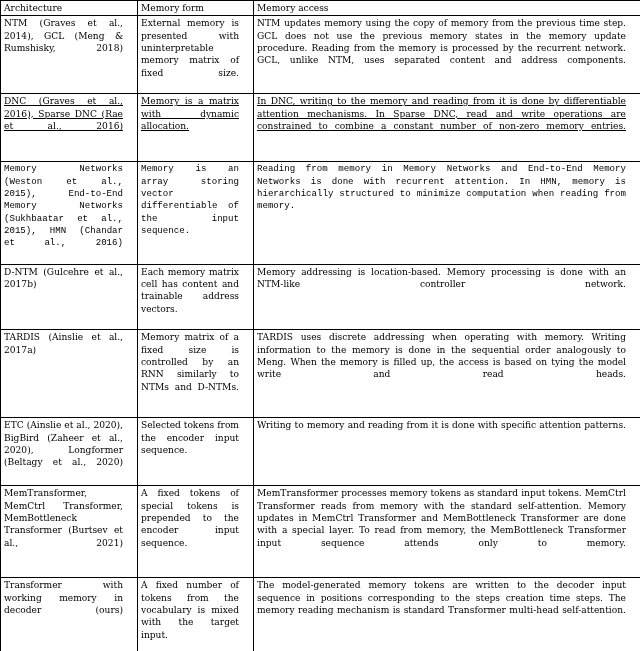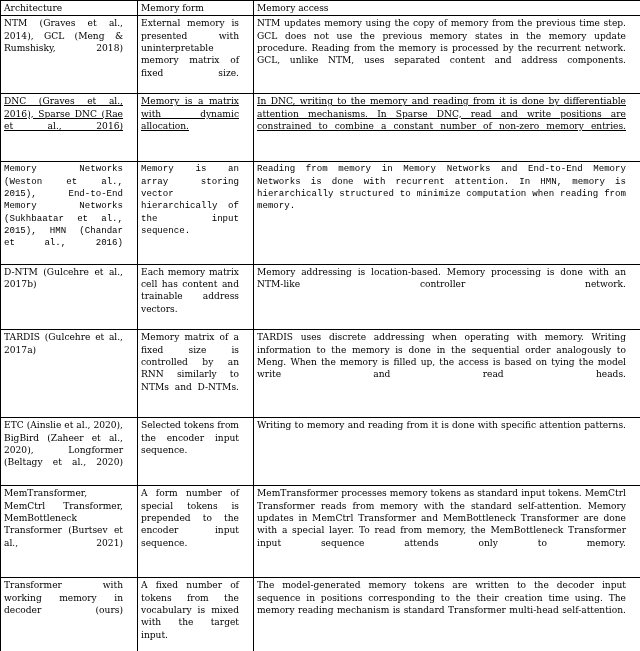--- a/index.html
+++ b/index.html
@@ -102,48 +102,48 @@
           </td>
       </tr>
       <tr class="body-row" style="height: 68px; text-decoration: underline;">
         <td>
             <span class="txt">DNC (Graves et al., 2016), Sparse DNC (Rae et al., 2016)</span>
           </td>
         <td>
             <span class="txt">Memory is a matrix with dynamic allocation.</span>
           </td>
         <td>
-            <span class="txt">In DNC, writing to the memory and reading from it is done by differentiable attention mechanisms. In Sparse DNC, read and write positions are constrained to combine a constant number of non-zero memory entries.</span>
+            <span class="txt">In DNC, writing to the memory and reading from it is done by differentiable attention mechanisms. In Sparse DNC, read and write operations are constrained to combine a constant number of non-zero memory entries.</span>
           </td>
       </tr>
       <tr class="body-row" style="height: 100px; font-family: Liberation Mono, monospace;">
         <td>
             <span class="txt">Memory Networks (Weston et al., 2015), End-to-End Memory Networks (Sukhbaatar et al., 2015), HMN (Chandar et al., 2016)</span>
           </td>
         <td>
-            <span class="txt">Memory is an array storing vector hierarchically of the input sequence.</span>
+            <span class="txt">Memory is an array storing vector differentiable of the input sequence.</span>
           </td>
         <td>
             <span class="txt">Reading from memory in Memory Networks and End-to-End Memory Networks is done with recurrent attention. In HMN, memory is hierarchically structured to minimize computation when reading from memory.</span>
           </td>
       </tr>
       <tr class="body-row" style="height: 52px;">
         <td>
             <span class="txt">D-NTM (Gulcehre et al., 2017b)</span>
           </td>
         <td>
             <span class="txt">Each memory matrix cell has content and trainable address vectors.</span>
           </td>
         <td>
             <span class="txt">Memory addressing is location-based. Memory processing is done with an NTM-like controller network.</span>
           </td>
       </tr>
       <tr class="body-row" style="height: 88px;">
         <td>
-            <span class="txt">TARDIS (Gulcehre et al., 2017a)</span>
+            <span class="txt">TARDIS (Ainslie et al., 2017a)</span>
           </td>
         <td>
             <span class="txt">Memory matrix of a fixed size is controlled by an RNN similarly to NTMs and D-NTMs.</span>
           </td>
         <td>
             <span class="txt">TARDIS uses discrete addressing when operating with memory. Writing information to the memory is done in the sequential order analogously to Meng. When the memory is filled up, the access is based on tying the model write and read heads.</span>
           </td>
       </tr>
       <tr class="body-row" style="height: 68px; margin-left: 48px;">
         <td>
@@ -154,32 +154,32 @@
           </td>
         <td>
             <span class="txt">Writing to memory and reading from it is done with specific attention patterns.</span>
           </td>
       </tr>
       <tr class="body-row" style="height: 92px;">
         <td>
             <span class="txt">MemTransformer, MemCtrl Transformer, MemBottleneck Transformer (Burtsev et al., 2021)</span>
           </td>
         <td>
-            <span class="txt">A form number of special tokens is prepended to the encoder input sequence.</span>
+            <span class="txt">A fixed tokens of special tokens is prepended to the encoder input sequence.</span>
           </td>
         <td>
             <span class="txt">MemTransformer processes memory tokens as standard input tokens. MemCtrl Transformer reads from memory with the standard self-attention. Memory updates in MemCtrl Transformer and MemBottleneck Transformer are done with a special layer. To read from memory, the MemBottleneck Transformer input sequence attends only to memory.</span>
           </td>
       </tr>
       <tr class="body-row" style="height: 68px;">
         <td>
             <span class="txt">Transformer with working memory in decoder (ours)</span>
           </td>
         <td>
             <span class="txt">A fixed number of tokens from the vocabulary is mixed with the target input.</span>
           </td>
         <td>
-            <span class="txt">The model-generated memory tokens are written to the decoder input sequence in positions corresponding to the their creation time using. The memory reading mechanism is standard Transformer multi-head self-attention.</span>
+            <span class="txt">The model-generated memory tokens are written to the decoder input sequence in positions corresponding to the steps creation time steps. The memory reading mechanism is standard Transformer multi-head self-attention.</span>
           </td>
       </tr>
     </tbody>
   </table>
 </div>
 
 </body></html>

